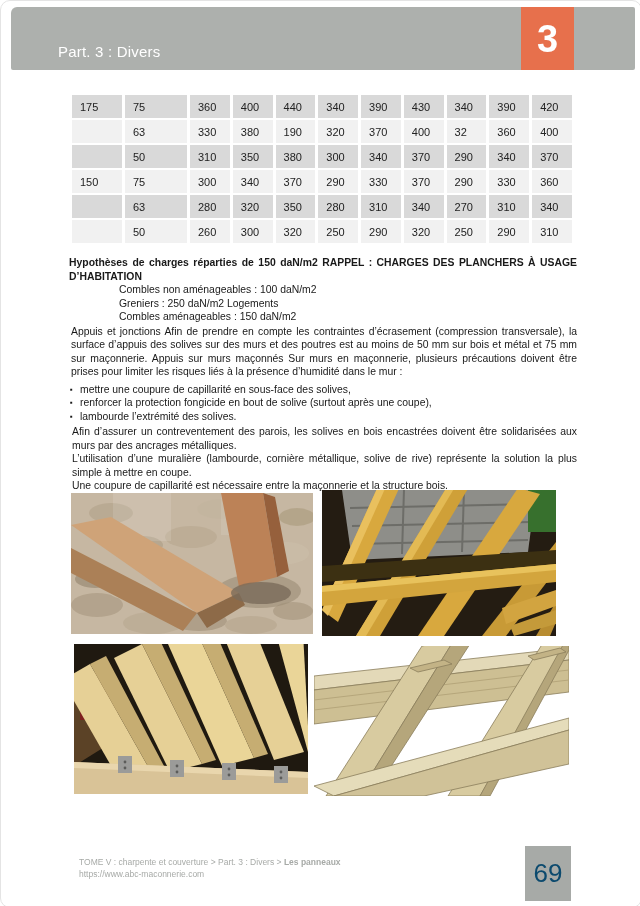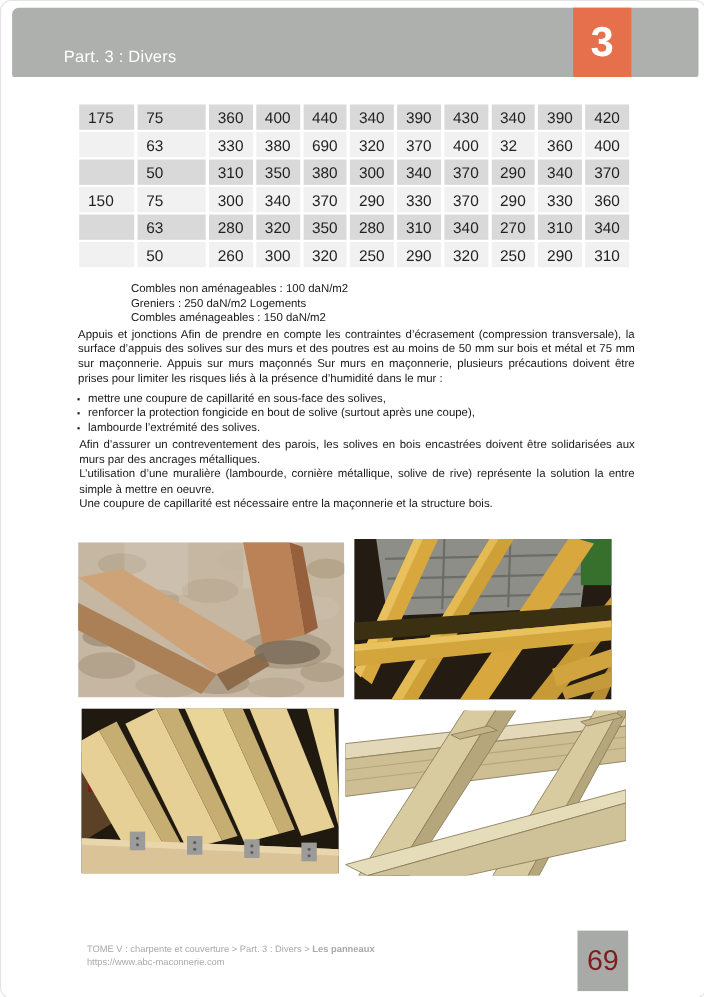--- a/index.html
+++ b/index.html
@@ -19,21 +19,21 @@
   }
   .chapter-badge {
     position:absolute; left:510px; top:0; width:53px; height:63px;
     background:var(--accent, #e7704c); display:flex; align-items:center; justify-content:center;
   }
   .chapter-badge span { color:#fff; font-size:38px; font-weight:bold; line-height:1; }
   
   .load-table {
     position:absolute; left:68px; top:92px; width:506px;
     border-collapse:separate; border-spacing:3px 2px; table-layout:fixed;
-    font-size:14px; color:#222;
+    font-size:11px; color:#222;
   }
   .load-table col.c1 { width:50px; }
   .load-table col.c2 { width:62px; }
   .load-table td { height:23px; padding:0 0 0 8px; vertical-align:middle; overflow:hidden; }
   .row-dark td  { background:var(--row-dark, #d9d9d9); }
   .row-light td { background:var(--row-light, #f1f1f1); }
   
   .content { position:absolute; left:68px; top:255px; width:508px; font-size:10.4px; line-height:13.5px; }
   .content p { margin:0; }
   .heading { font-weight:bold; text-align:justify; }
@@ -53,21 +53,21 @@
   .p4 { left:313px; top:645px; width:255px; height:150px; }
   
   .crumb, .url { position:absolute; left:78px; color:var(--footer-gray, #a7aaa7); font-size:8.5px; }
   .crumb { top:856px; }
   .crumb .bold { font-weight:bold; }
   .url { top:868px; }
   .page-num-box {
     position:absolute; left:524px; top:845px; width:46px; height:55px;
     background:var(--footer-gray, #a7aaa7); display:flex; align-items:center; justify-content:center;
   }
-  .page-num-box span { color:#7f1d1d; font-size:26px; }
+  .page-num-box span { color:#0c4a6e; font-size:26px; }
 </style>
 </head>
 <body>
 
 <div class="page">
 
   <div class="header-bar">
     <span class="header-title">Part. 3 : Divers</span>
     <div class="chapter-badge">
       <span>3</span>
@@ -100,21 +100,21 @@
           <td>430</td>
           <td>340</td>
           <td>390</td>
           <td>420</td>
         </tr>
         <tr class="row-light">
           <td></td>
           <td>63</td>
           <td>330</td>
           <td>380</td>
-          <td>690</td>
+          <td>190</td>
           <td>320</td>
           <td>370</td>
           <td>400</td>
           <td>32</td>
           <td>360</td>
           <td>400</td>
         </tr>
         <tr class="row-dark">
           <td></td>
           <td>50</td>
@@ -164,34 +164,35 @@
           <td>290</td>
           <td>320</td>
           <td>250</td>
           <td>290</td>
           <td>310</td>
         </tr>
       </tbody>
   </table>
 
   <section class="content">
+    <p class="heading">Hypothèses de charges réparties de 150 daN/m2 RAPPEL : CHARGES DES PLANCHERS À USAGE D’HABITATION</p>
     <div class="charge-lines">
         <p class="line">Combles non aménageables : 100 daN/m2</p>
         <p class="line">Greniers : 250 daN/m2 Logements</p>
         <p class="line">Combles aménageables : 150 daN/m2</p>
       </div>
     <p class="para">Appuis et jonctions Afin de prendre en compte les contraintes d’écrasement (compression transversale), la surface d’appuis des solives sur des murs et des poutres est au moins de 50 mm sur bois et métal et 75 mm sur maçonnerie. Appuis sur murs maçonnés Sur murs en maçonnerie, plusieurs précautions doivent être prises pour limiter les risques liés à la présence d’humidité dans le mur :</p>
     <ul class="bullets">
         <li class="bullet-item">mettre une coupure de capillarité en sous-face des solives,</li>
         <li class="bullet-item">renforcer la protection fongicide en bout de solive (surtout après une coupe),</li>
         <li class="bullet-item">lambourde l’extrémité des solives.</li>
       </ul>
     <div class="notes">
         <p class="note">Afin d’assurer un contreventement des parois, les solives en bois encastrées doivent être solidarisées aux murs par des ancrages métalliques.</p>
-        <p class="note">L’utilisation d’une muralière (lambourde, cornière métallique, solive de rive) représente la solution la entre simple à mettre en oeuvre.</p>
+        <p class="note">L’utilisation d’une muralière (lambourde, cornière métallique, solive de rive) représente la solution la plus simple à mettre en coupe.</p>
         <p class="note">Une coupure de capillarité est nécessaire entre la maçonnerie et la structure bois.</p>
       </div>
   </section>
 
   <figure class="photo p1">
     <svg viewBox="0 0 242 141">
       <rect width="242" height="141" fill="#c6b7a2"></rect>
       <g opacity="0.55">
         <ellipse cx="26" cy="112" rx="26" ry="12" fill="#a5947c"></ellipse>
         <ellipse cx="82" cy="130" rx="30" ry="11" fill="#b7a78f"></ellipse>

